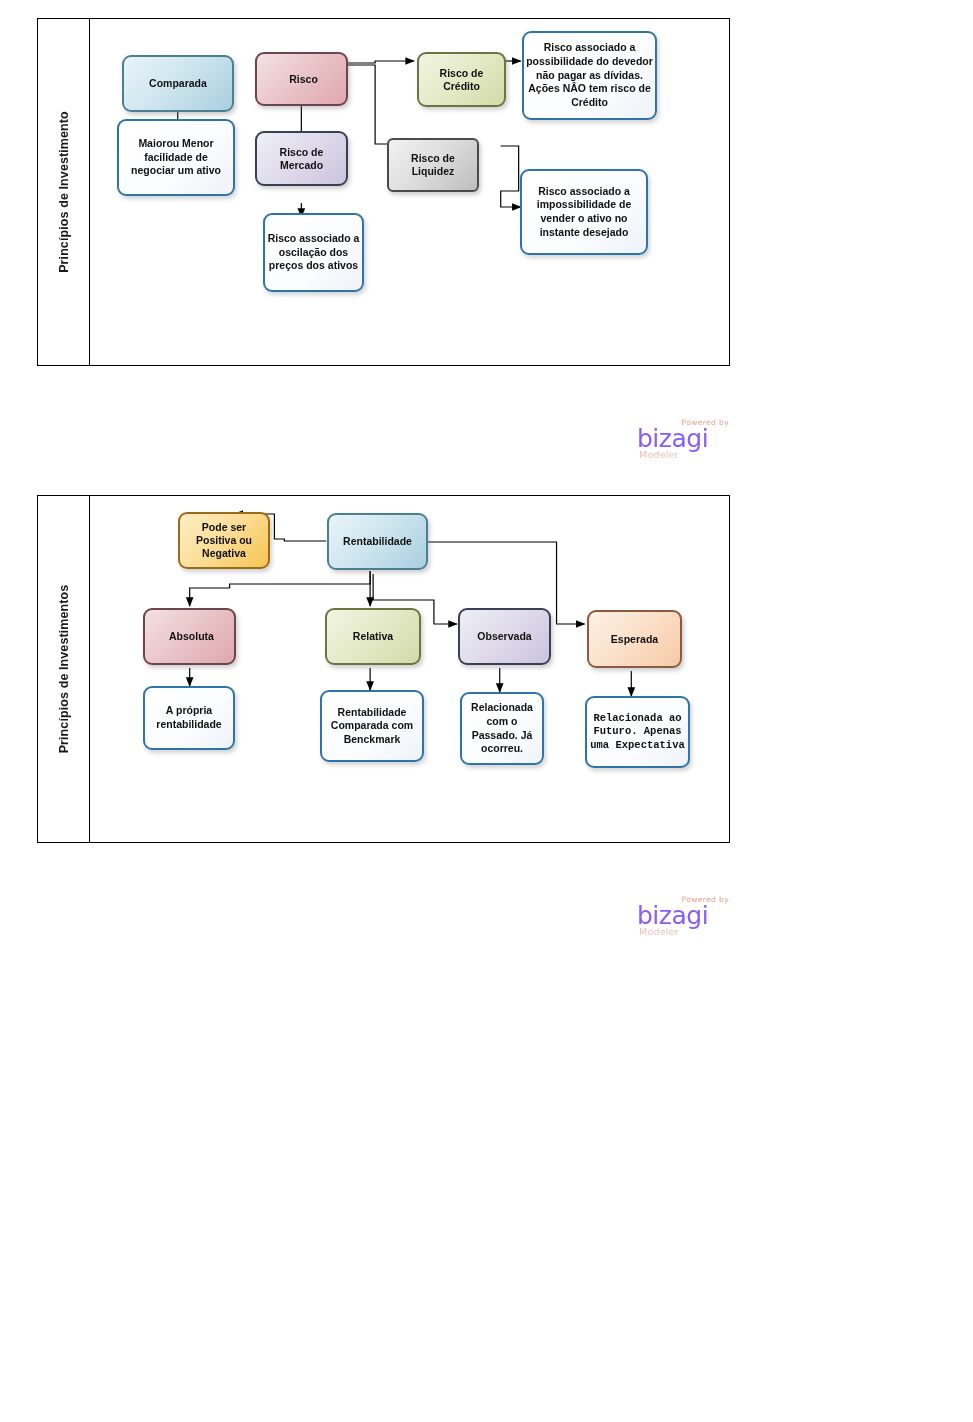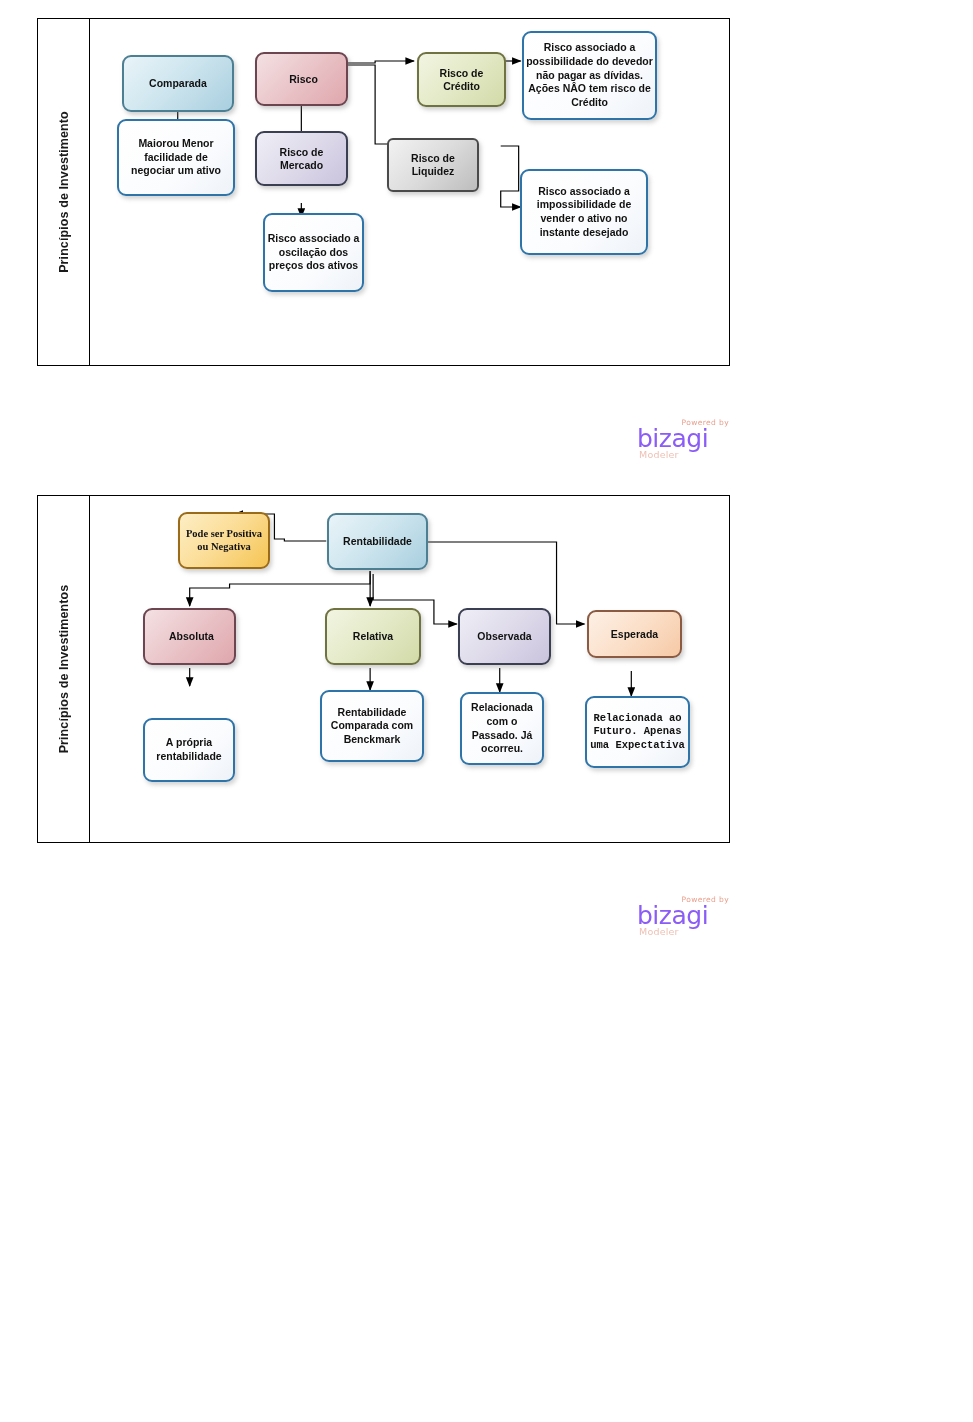--- a/index.html
+++ b/index.html
@@ -273,45 +273,45 @@
 
       <path d="M100,172 L100,190" stroke="#000" stroke-width="1.2" fill="none" marker-end="url(#arw2)"></path>
 
       <path d="M281,172 L281,194" stroke="#000" stroke-width="1.2" fill="none" marker-end="url(#arw2)"></path>
 
       <path d="M411,172 L411,196" stroke="#000" stroke-width="1.2" fill="none" marker-end="url(#arw2)"></path>
 
       <path d="M543,175 L543,200" stroke="#000" stroke-width="1.2" fill="none" marker-end="url(#arw2)"></path>
     </svg>
 
-    <div class="node n-orange" style="left:88px; top:16px; width:92px; height:57px;font-family:Liberation Serif, serif;">
+    <div class="node n-orange" style="left:88px; top:16px; width:92px; height:57px;">
       <span>Pode ser Positiva ou Negativa</span>
     </div>
 
     <div class="node n-blue" style="left:237px; top:17px; width:101px; height:57px;">
       <span>Rentabilidade</span>
     </div>
 
     <div class="node n-pink" style="left:53px; top:112px; width:93px; height:57px;">
       <span>Absoluta</span>
     </div>
 
     <div class="node n-green" style="left:235px; top:112px; width:96px; height:57px;">
       <span>Relativa</span>
     </div>
 
     <div class="node n-purple" style="left:368px; top:112px; width:93px; height:57px;">
       <span>Observada</span>
     </div>
 
-    <div class="node n-peach" style="left:497px; top:114px; width:95px; height:48px;">
+    <div class="node n-peach" style="left:497px; top:114px; width:95px; height:58px;">
       <span>Esperada</span>
     </div>
 
-    <div class="note" style="left:53px; top:190px; width:92px; height:64px;margin-top:32px;">
+    <div class="note" style="left:53px; top:190px; width:92px; height:64px;">
       <span>A própria rentabilidade</span>
     </div>
 
     <div class="note" style="left:230px; top:194px; width:104px; height:72px;">
       <span>Rentabilidade Comparada com Benckmark</span>
     </div>
 
     <div class="note" style="left:370px; top:196px; width:84px; height:73px;">
       <span>Relacionada com o Passado. Já ocorreu.</span>
     </div>

